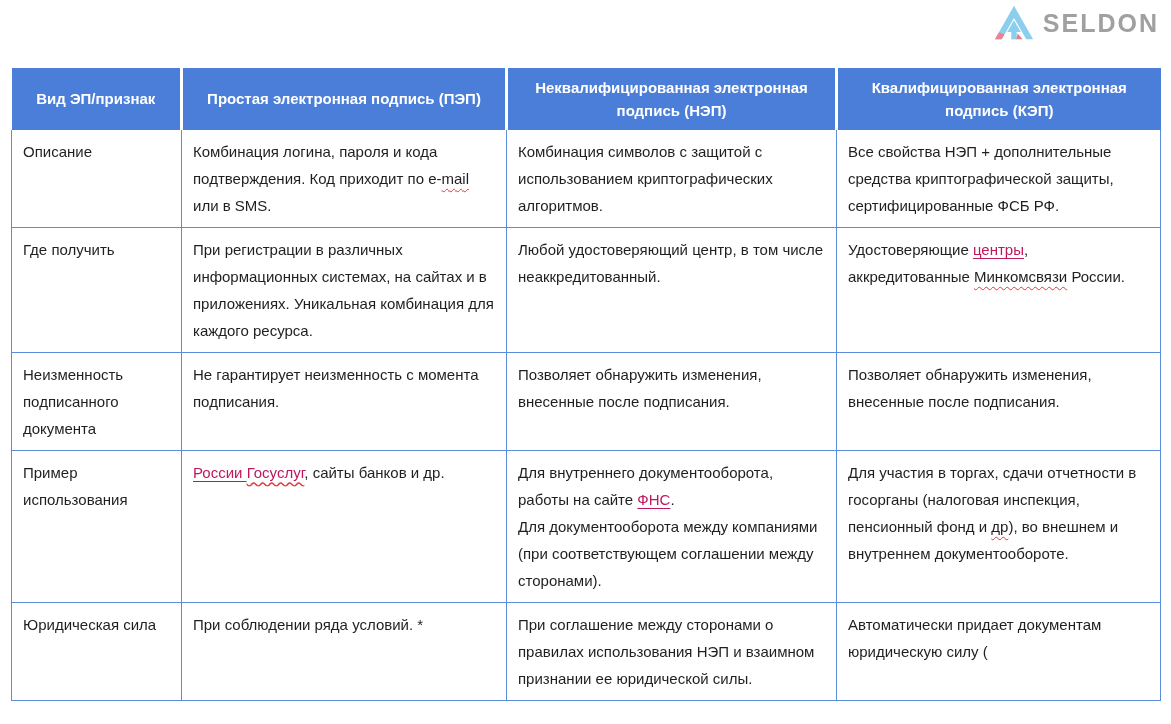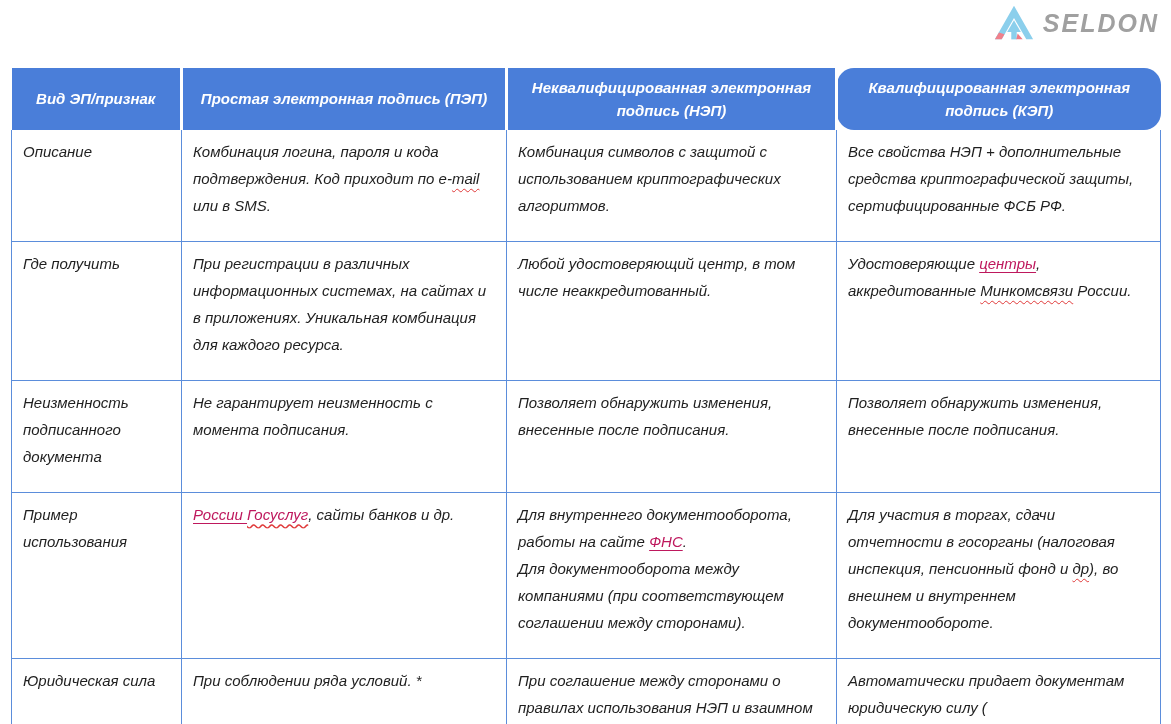--- a/index.html
+++ b/index.html
@@ -3,21 +3,21 @@
 <meta charset="utf-8">
 <style>
   * { margin: 0; padding: 0; box-sizing: border-box; }
   html, body {
     width: 1171px; height: 724px;
     background: #ffffff;
     font-family: "Liberation Sans", sans-serif;
     color: #1f1f1f;
     overflow: hidden;
   }
-  .page { position: relative; width: 1171px; height: 724px; font-style: italic; }
+  .page { position: relative; width: 1171px; height: 724px; }
 
   
   .logo {
     position: absolute; top: 4px; right: 12px;
     display: flex; align-items: center; gap: 9px;
   }
   .logo-mark { width: 40px; height: 38px; }
   .logo-text {
     font-size: 25px; font-weight: bold; color: #a0a0a0;
     letter-spacing: 2px; line-height: 1;
@@ -36,25 +36,25 @@
     color: #ffffff;
     font-weight: bold;
     text-align: center;
     vertical-align: middle;
     height: 62px;
     padding: 6px 14px;
     line-height: 1.55;
     border: none;
     border-right: 3px solid #ffffff;
   }
-  table.sig thead th:last-child { border-right: none; border-radius: 17px; }
+  table.sig thead th:last-child { border-right: none; }
   table.sig tbody td {
     border: 1px solid #5b8ddb;
     vertical-align: top;
-    padding: 8px 12px 22px 11px;
+    padding: 8px 12px 8px 11px;
     line-height: 1.8;
   }
   table.sig tbody tr:first-child td { border-top: none; }
   td.rowlabel { }
   a.lnk {
     color: #be185d;
     text-decoration: underline;
     text-underline-offset: 3px;
     cursor: pointer;
   }

